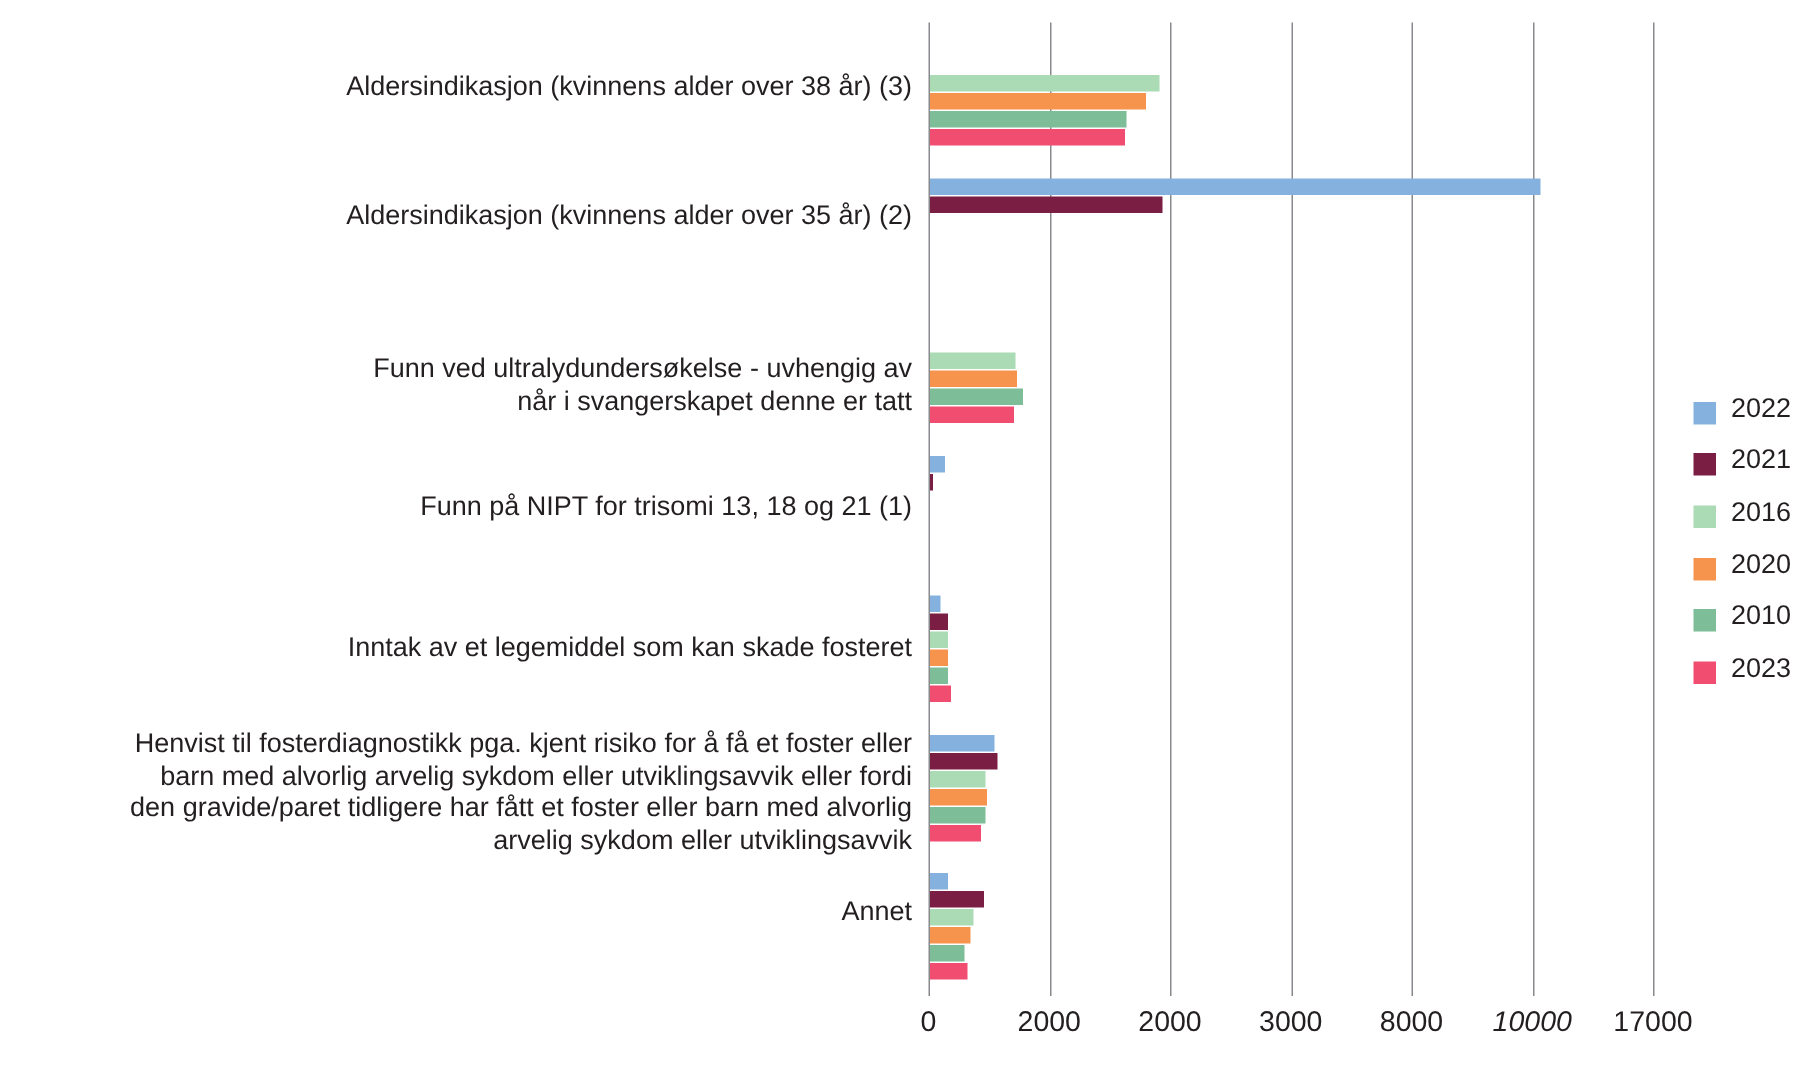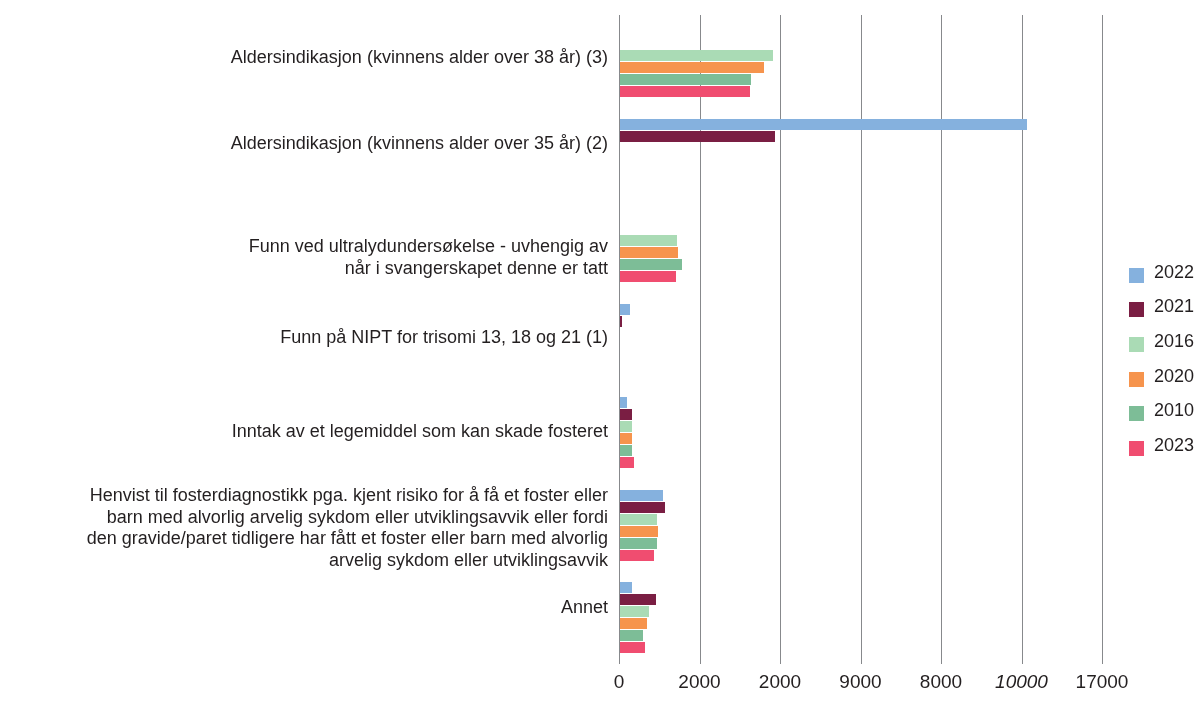--- a/index.html
+++ b/index.html
@@ -29,21 +29,21 @@
 
 <div class="canvas">
   <div class="plot" id="plot">
       <div class="gridline" style="left: 619px;"></div>
       <div class="tick-label" style="left: 619px;">0</div>
       <div class="gridline" style="left: 699.5px;"></div>
       <div class="tick-label" style="left: 699.5px;">2000</div>
       <div class="gridline" style="left: 780px;"></div>
       <div class="tick-label" style="left: 780px;">2000</div>
       <div class="gridline" style="left: 860.5px;"></div>
-      <div class="tick-label" style="left: 860.5px;">9000</div>
+      <div class="tick-label" style="left: 860.5px;">3000</div>
       <div class="gridline" style="left: 941px;"></div>
       <div class="tick-label" style="left: 941px;">8000</div>
       <div class="gridline" style="left: 1021.5px;"></div>
       <div class="tick-label" style="left: 1021.5px; font-style: italic;">10000</div>
       <div class="gridline" style="left: 1102px;"></div>
       <div class="tick-label" style="left: 1102px;">17000</div>
       <div class="bar" title="2022: 10100" style="top: 118.7px; width: 407px; background: rgb(133, 177, 222);"></div>
       <div class="bar" title="2022: 240" style="top: 304.1px; width: 10px; background: rgb(133, 177, 222);"></div>
       <div class="bar" title="2022: 170" style="top: 396.8px; width: 7px; background: rgb(133, 177, 222);"></div>
       <div class="bar" title="2022: 1080" style="top: 489.5px; width: 43px; background: rgb(133, 177, 222);"></div>

